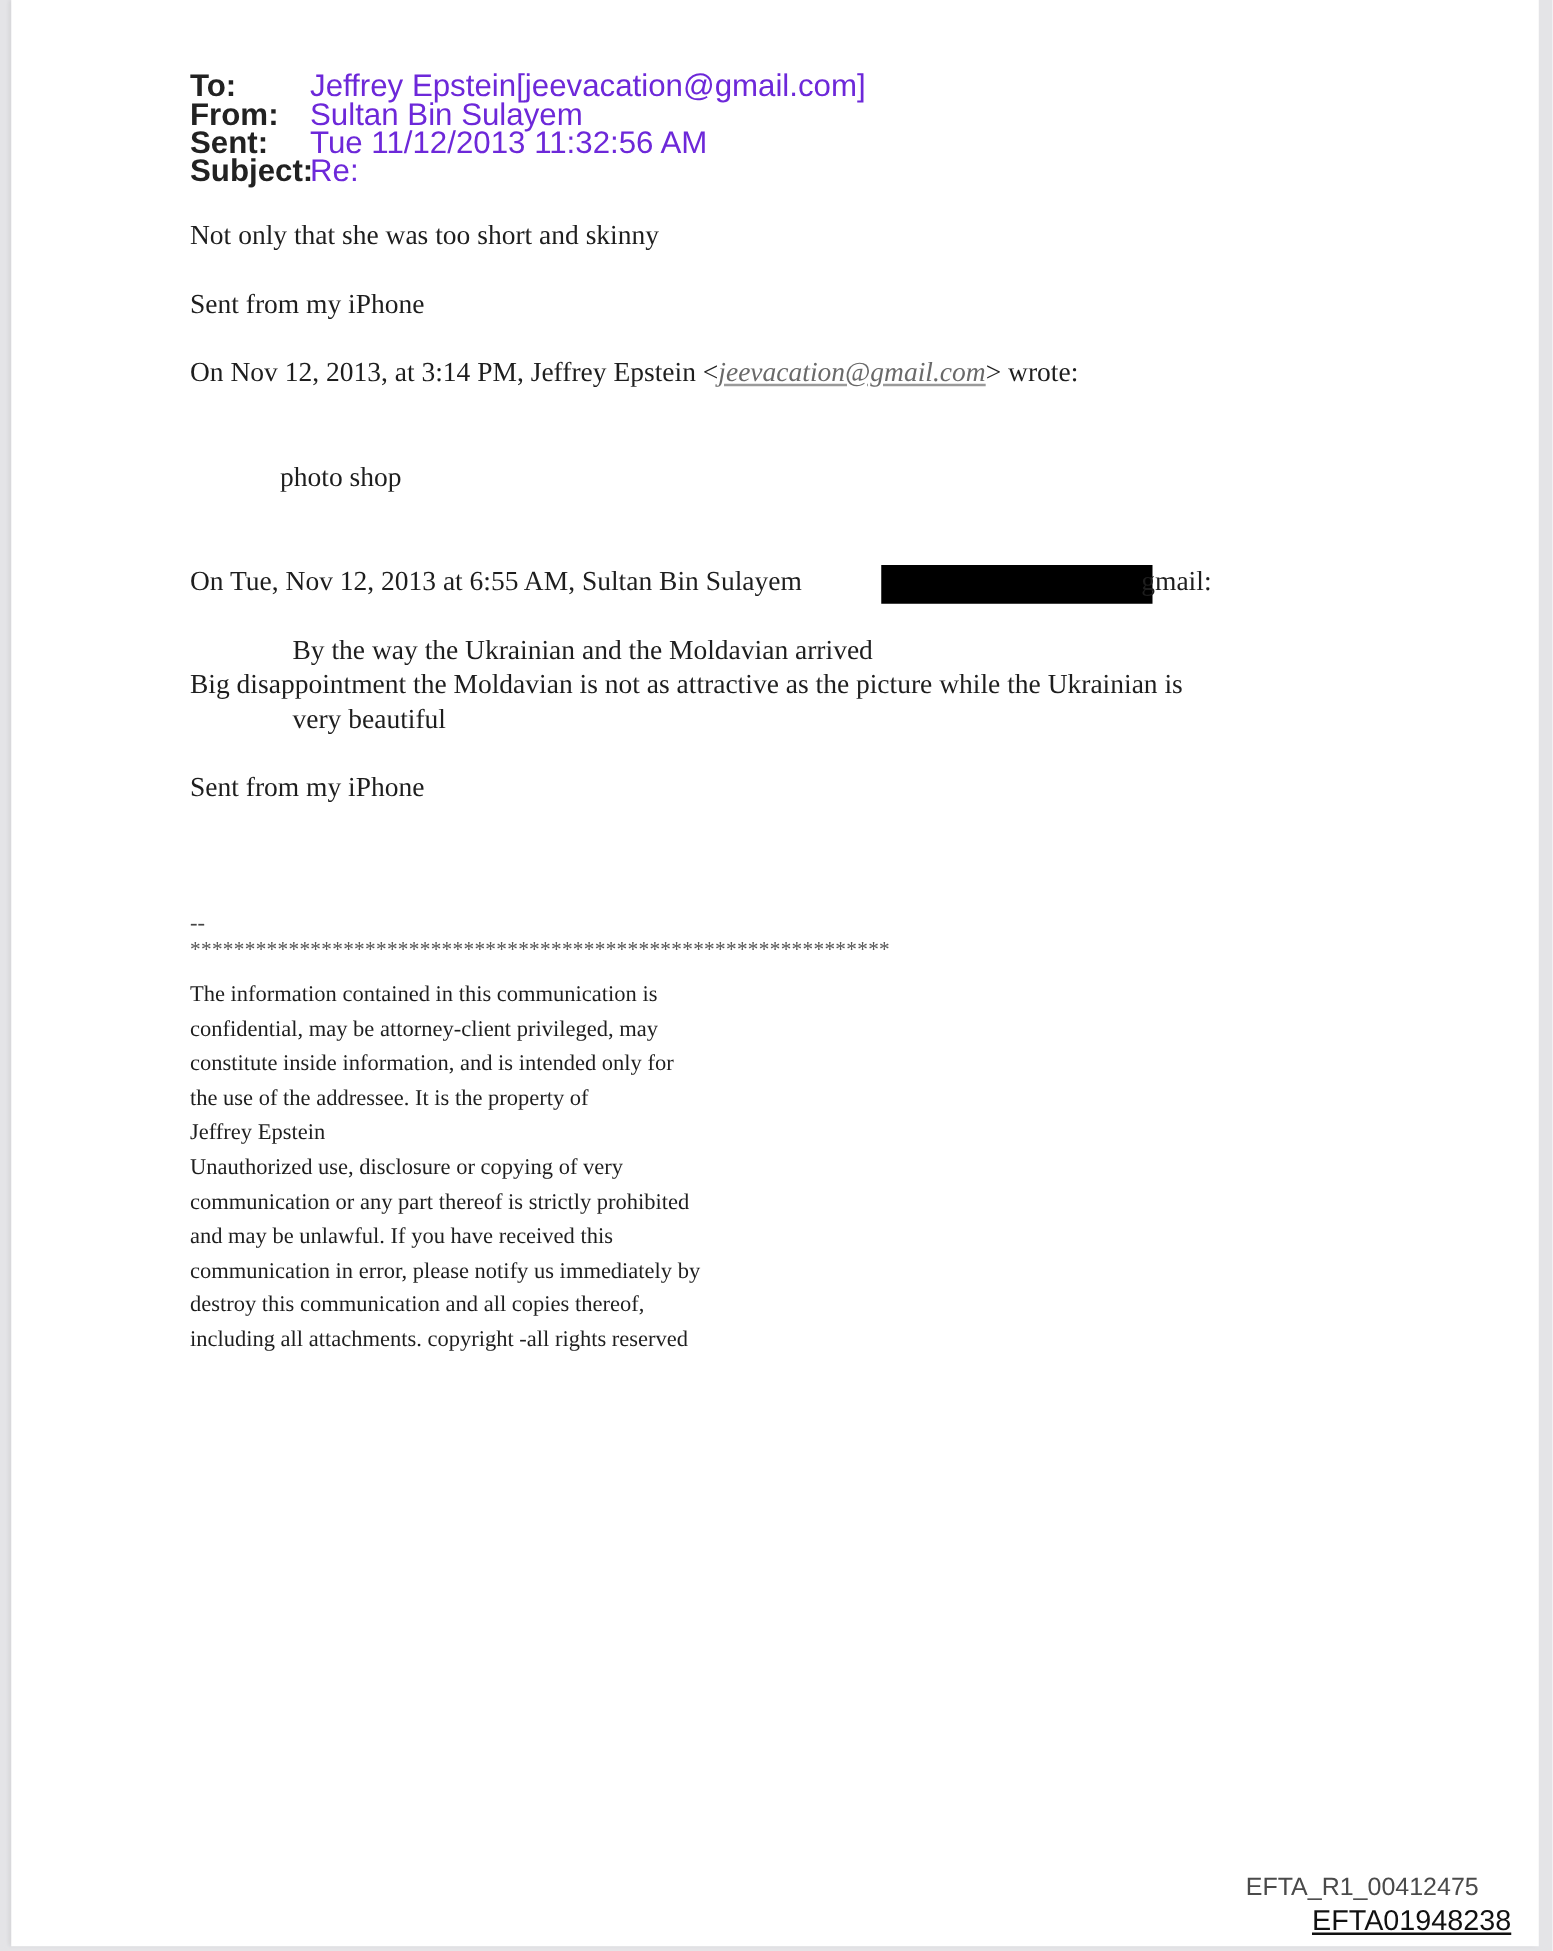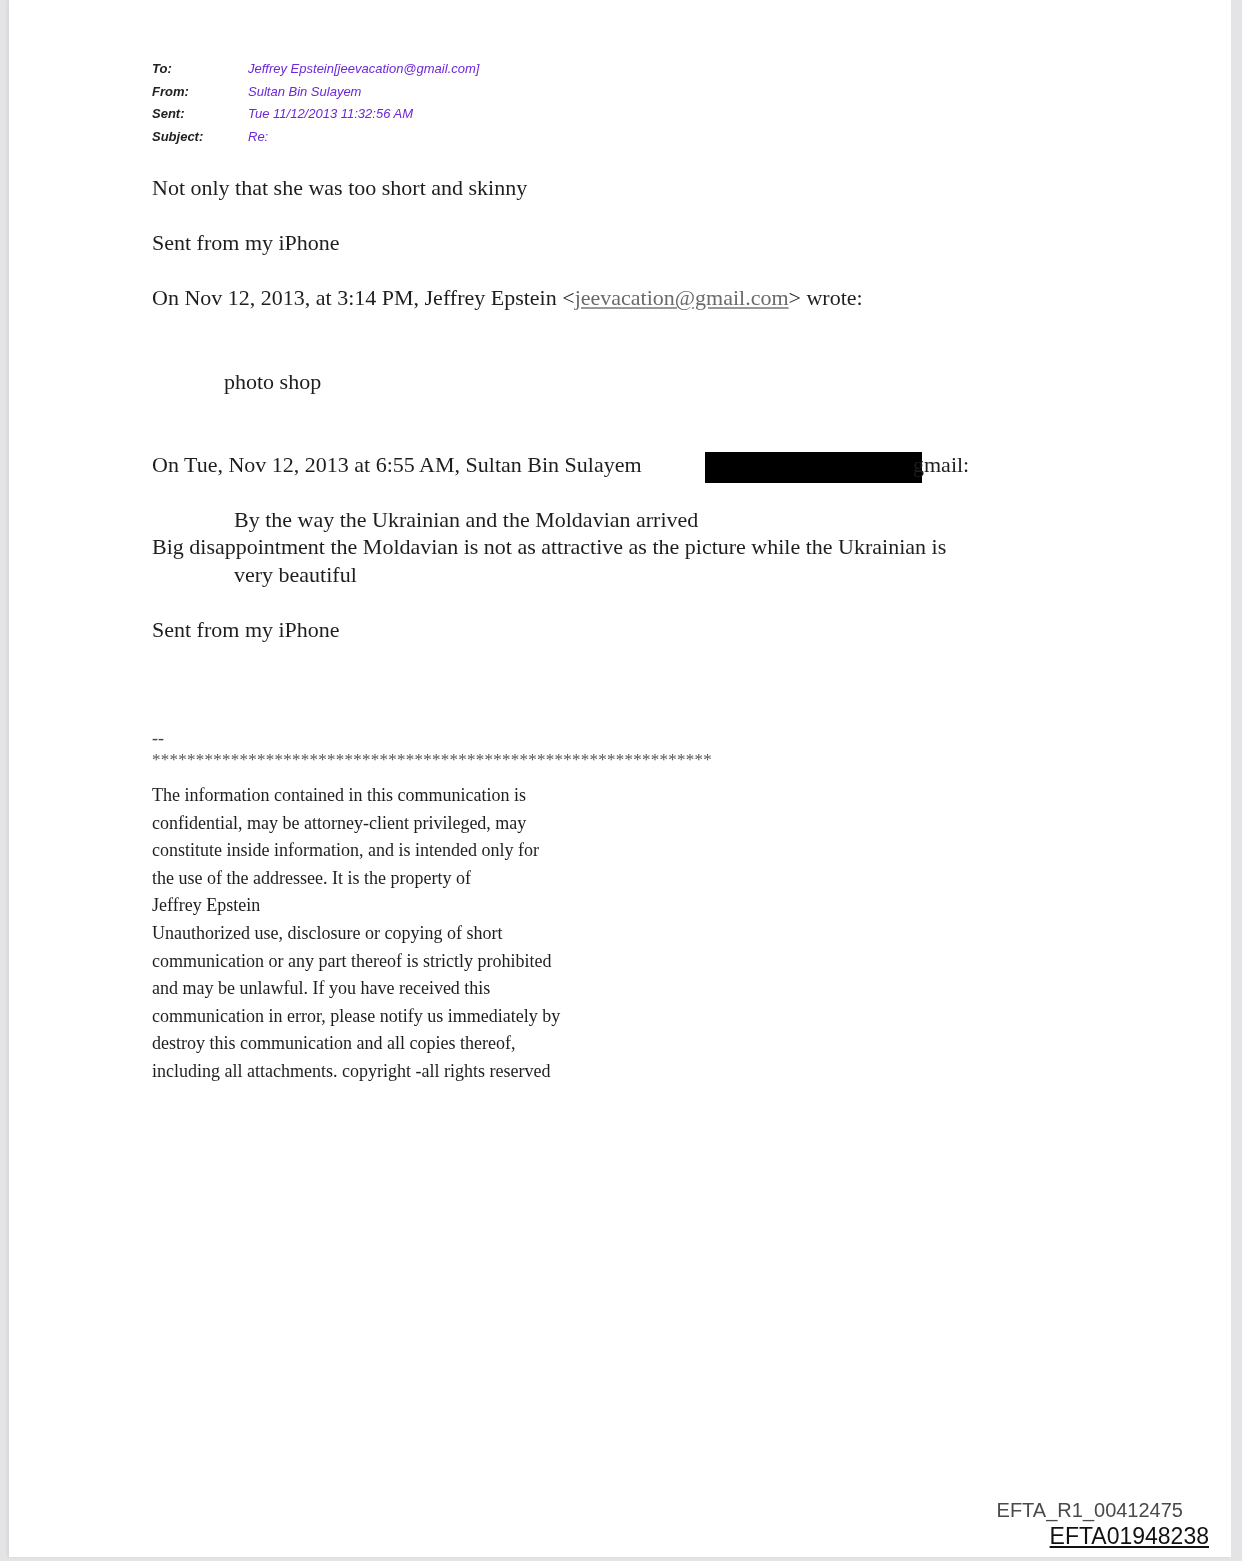--- a/index.html
+++ b/index.html
@@ -7,32 +7,31 @@
     width:1242px; height:1561px; position:relative; overflow:hidden;
     background:#e4e4e7;
   }
   .page {
     position:absolute; left:9px; top:0; width:1222px; height:1557px;
     background:#ffffff;
     box-shadow: -2px 0 3px rgba(0,0,0,0.06);
   }
   .hdr {
     position:absolute; left:143px; top:58px;
-    font-family:"Liberation Sans", sans-serif; font-size:13px; color:#2b2b2b;
+    font-family:"Liberation Sans", sans-serif; font-size:25px; color:#2b2b2b;
     line-height:22.5px;
-    font-style:italic;
   }
   .hdr .row { display:flex; }
   .hdr .k { width:96px; font-weight:bold; color:#222; }
   .hdr .v { color:#6d28d9; }
   .serif {
     position:absolute; font-family:"Liberation Serif", serif; font-size:22px;
     color:#1e1e1e; white-space:nowrap; line-height:27px;
   }
-  .link { color:#6a6a6a; text-decoration:underline; text-decoration-color:#9a9a9a; }
+  .link { color:#6a6a6a; text-decoration:underline; text-decoration-color:#9a9a9a;font-style:italic; }
   .redact {
     position:absolute; left:696px; top:452px; width:217px; height:31px;
     background:#000;
   }
   .disc { position:absolute; left:143px; top:782px; font-family:"Liberation Serif", serif;
     font-size:18px; color:#1e1e1e; line-height:27.6px; white-space:nowrap; }
   .stars { position:absolute; left:143px; top:750px; font-family:"Liberation Serif", serif;
     font-size:17px; color:#555; letter-spacing:0.25px; white-space:nowrap; }
   .dash { position:absolute; left:143px; top:728px; font-family:"Liberation Serif", serif;
     font-size:18px; color:#444; }
@@ -85,21 +84,21 @@
 
   <div class="dash">--</div>
   <div class="stars">****************************************************************</div>
 
   <div class="disc">
     <div>The information contained in this communication is</div>
     <div>confidential, may be attorney-client privileged, may</div>
     <div>constitute inside information, and is intended only for</div>
     <div>the use of the addressee. It is the property of</div>
     <div>Jeffrey Epstein</div>
-    <div>Unauthorized use, disclosure or copying of short</div>
+    <div>Unauthorized use, disclosure or copying of very</div>
     <div>communication or any part thereof is strictly prohibited</div>
     <div>and may be unlawful. If you have received this</div>
     <div>communication in error, please notify us immediately by</div>
     <div>destroy this communication and all copies thereof,</div>
     <div>including all attachments. copyright -all rights reserved</div>
   </div>
 
   <div class="bates1">EFTA_R1_00412475</div>
   <div class="bates2">EFTA01948238</div>
 </div>

